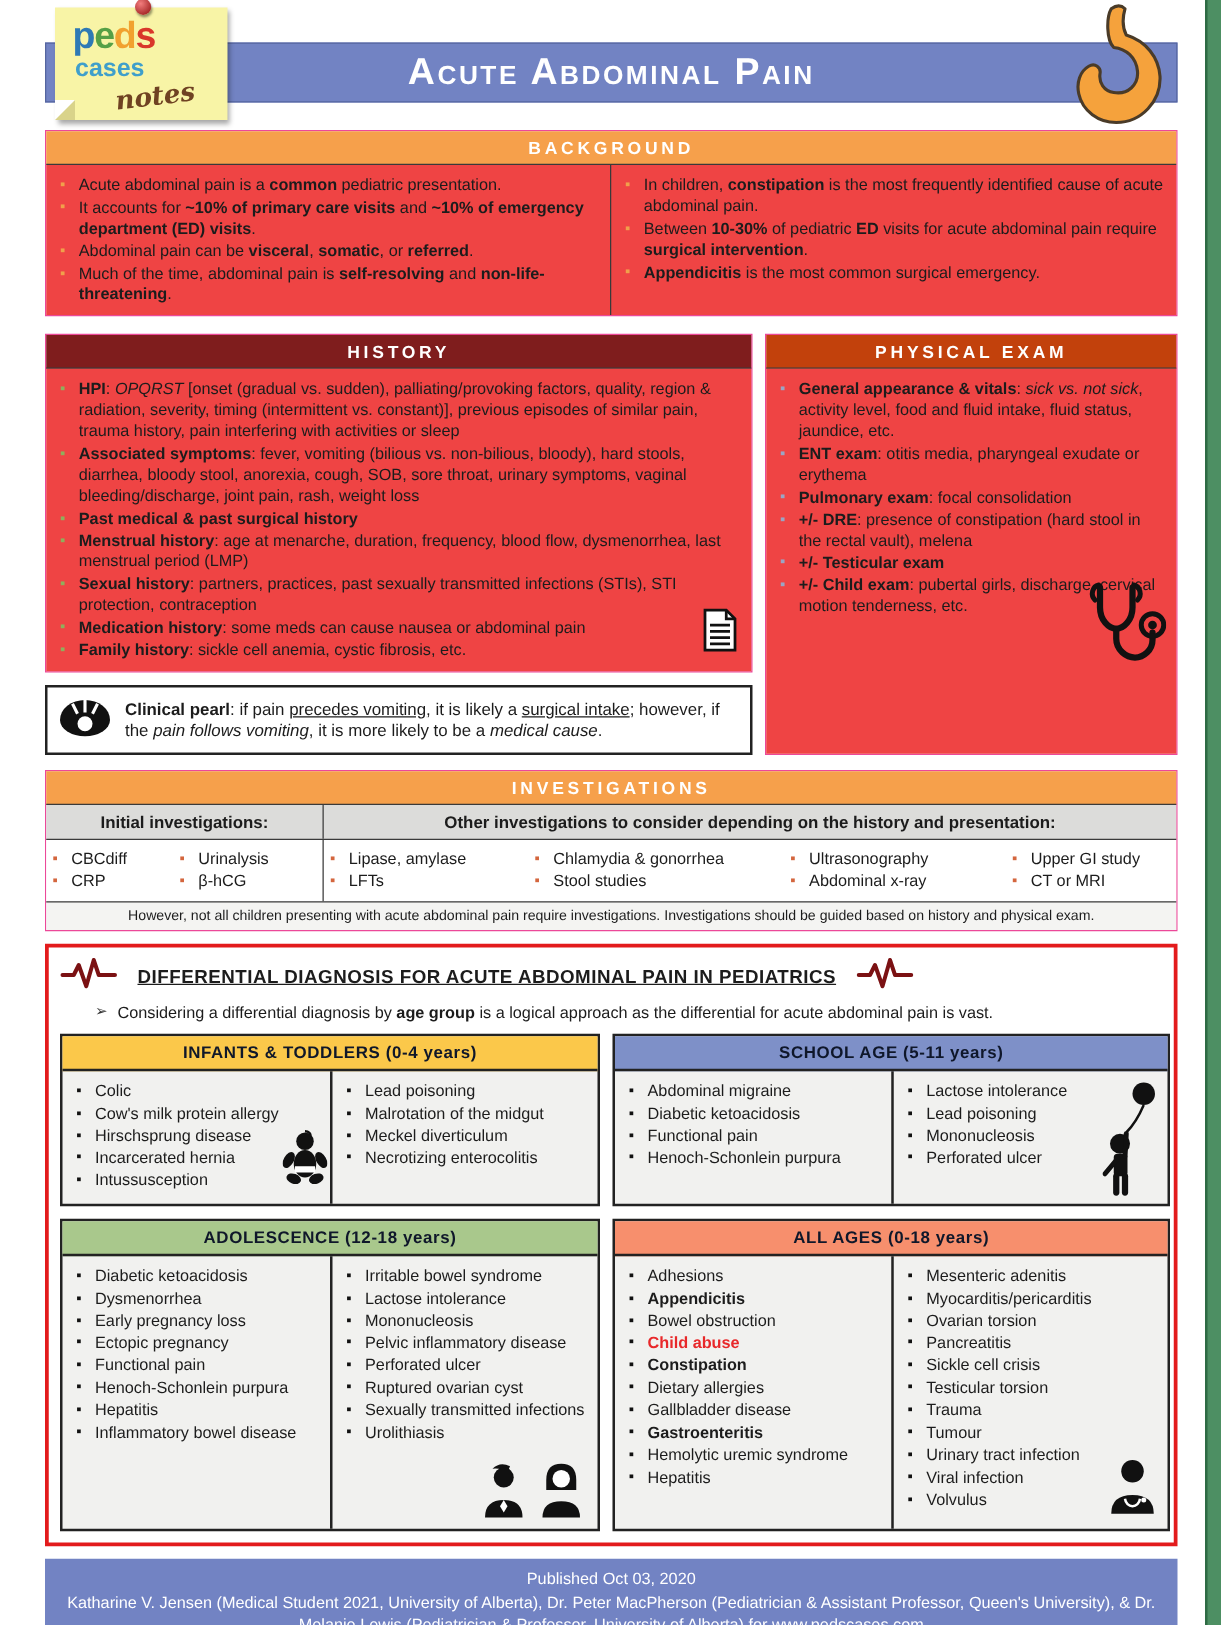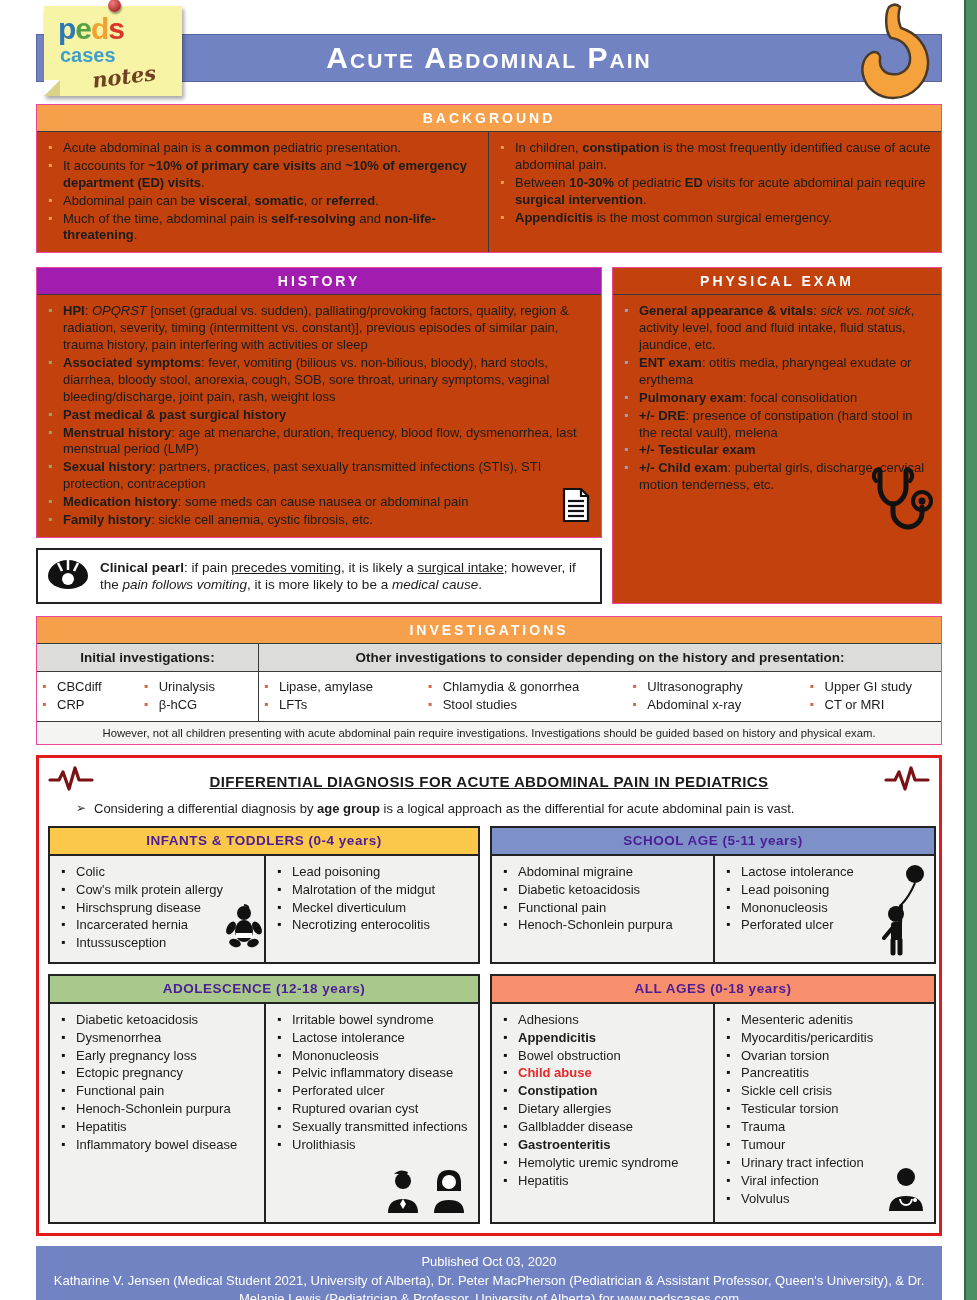--- a/index.html
+++ b/index.html
@@ -25,23 +25,23 @@
   .logo-w2{position:absolute;left:16px;top:38px;font-size:20px;font-weight:bold;letter-spacing:0px;}
   .logo-w3{position:absolute;left:48px;top:58px;font-size:21px;font-weight:bold;font-style:italic;
     font-family:"DejaVu Serif", serif;transform:rotate(-7deg);}
   .stomach-wrap{position:absolute;right:6px;top:-8px;width:82px;height:100px;z-index:3;}
 
   
   .sec{border:1px solid #ec4899;}
   .sec-bar{height:26px;display:flex;align-items:center;justify-content:center;
     font-weight:bold;color:#ffffff;font-size:14px;letter-spacing:3px;border-bottom:1px solid #3a3a3a;}
   .bar-orange{background:#F6A04B}
-  .bar-green{background:#a21caf}
+  .bar-green{background:#7f1d1d}
   .bar-blue{background:#c2410c}
-  .sec-body{background:#c2410c;}
+  .sec-body{background:#ef4444;}
   ul.bullets{margin:0;padding:7px 8px 7px 26px;list-style:none;font-size:13px;line-height:1.3;}
   ul.bullets li{position:relative;margin:1px 0;}
   ul.bullets li::before{content:"▪";position:absolute;left:-15px;top:0;font-size:12px;}
   .bul-orange li::before{color:#F0A04B}
   .bul-green li::before{color:#8FAF5C}
   .bul-blue li::before{color:#9aa5c4}
   .bul-red li::before{color:#D4663E}
   .bul-black li::before{color:#111111}
 
   
@@ -68,29 +68,29 @@
   .inv-head-cell1{width:222px;border-right:1px solid #3a3a3a;display:flex;align-items:center;justify-content:center;padding:6px 4px;box-sizing:border-box;}
   .inv-head-cell2{flex:1;display:flex;align-items:center;justify-content:center;padding:6px 4px;}
   .inv-list-row{display:flex;background:#ffffff;}
   .inv-initial{width:222px;border-right:1px solid #3a3a3a;display:flex;box-sizing:border-box;}
   .inv-other{flex:1;display:flex;}
   .inv-col ul.bullets{padding:6px 2px 6px 20px;}
   .inv-note{border-top:1px solid #3a3a3a;background:#F4F4F2;text-align:center;font-size:11.3px;padding:5px 6px;}
 
   
   .dd{margin-top:10px;border:3px solid #E31B1C;background:#ffffff;padding:6px 9px 9px 9px;}
-  .dd-title-row{display:flex;align-items:center;justify-content:space-between;gap:4px;margin-top:2px;}
+  .dd-title-row{display:flex;align-items:center;justify-content:flex-start;gap:16px;margin-top:2px;}
   .dd-title{font-weight:bold;font-size:15px;text-decoration:underline;letter-spacing:0.4px;}
   .dd-points{margin:4px 0 0 28px;padding:0 0 0 18px;list-style:none;font-size:13px;line-height:1.35;}
   .dd-points li{position:relative;}
   .dd-points li::before{content:"\27A2";position:absolute;left:-18px;top:0;font-size:12px;color:#333;}
   .dd-grid{display:grid;grid-template-columns:432px 446px;gap:10px;margin-top:8px;}
   .dd-box{border:2px solid #222;background:#F1F1EF;display:flex;flex-direction:column;}
   .dd-box-bar{height:26px;display:flex;align-items:center;justify-content:center;font-weight:bold;
-    font-size:13.5px;color:#4c1d95;border-bottom:2px solid #222;letter-spacing:0.5px;}
+    font-size:13.5px;color:#0f172a;border-bottom:2px solid #222;letter-spacing:0.5px;}
   .hdr-gold{background:#FBC84A}
   .hdr-blue{background:#7E90C8}
   .hdr-lgreen{background:#A9C88C}
   .hdr-salmon{background:#F78F6D}
   .dd-box-cols{display:flex;flex:1;position:relative;}
   .dd-box-col{width:50%;box-sizing:border-box;}
   .dd-box-col.second{border-left:2px solid #222;}
   .r1 .dd-box-cols{min-height:106px;}
   .r2 .dd-box-cols{min-height:218px;}
   .icon-baby{position:absolute;left:176px;bottom:10px;}

